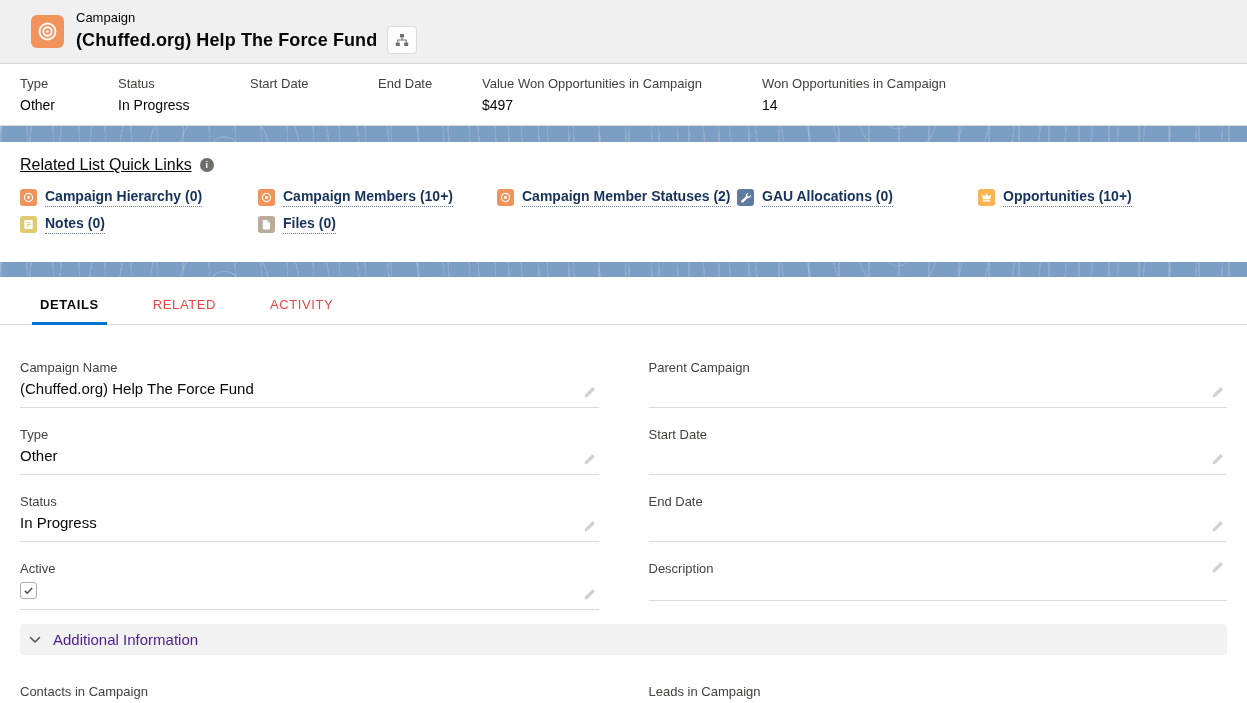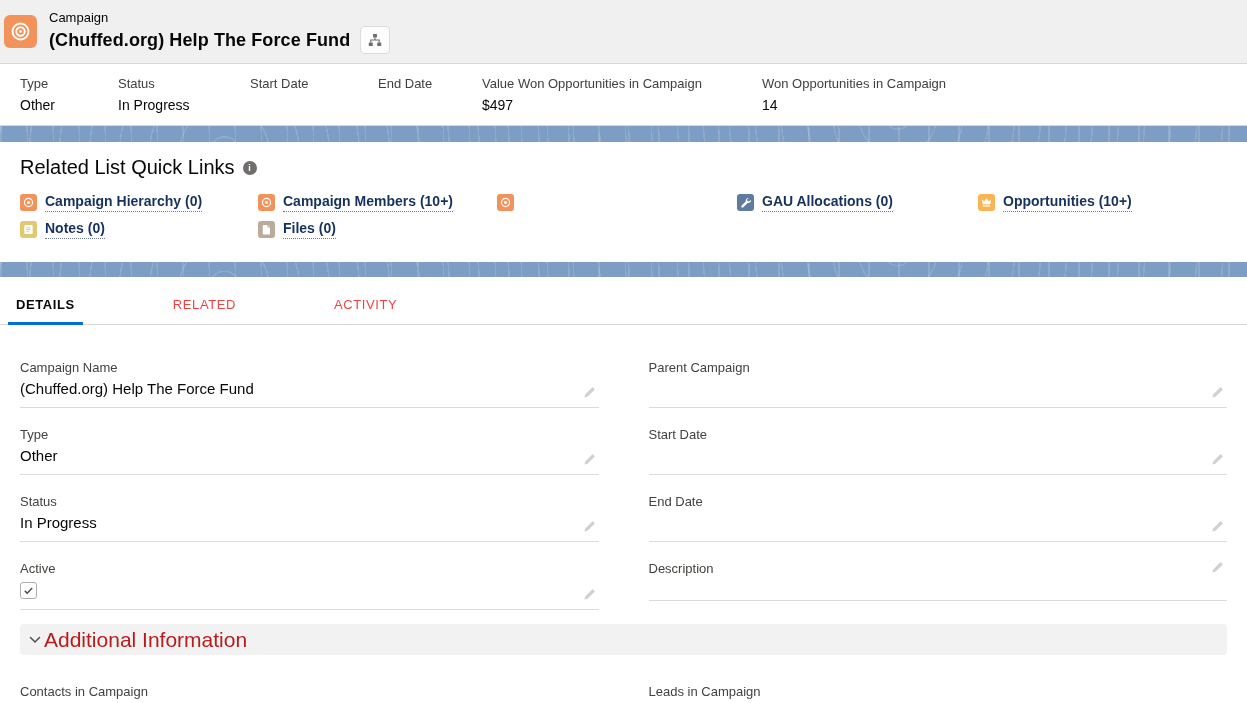--- a/index.html
+++ b/index.html
@@ -1,20 +1,20 @@
 <!DOCTYPE html>
 <html><head>
 <meta charset="utf-8">
 <style>
   * { margin:0; padding:0; box-sizing:border-box; }
   html,body { width:1247px; height:703px; overflow:hidden; }
   body { font-family:"Liberation Sans","DejaVu Sans",sans-serif; background:#f0f0f0; color:#080707; }
 
   
-  .page-header { height:63px; background:#f0f0f0; display:flex; align-items:center; padding:0 4px; }
+  .page-header { height:63px; background:#f0f0f0; display:flex; align-items:center; padding:0 31px; }
   .entity-icon { width:33px; height:33px; border-radius:6px; display:flex; align-items:center; justify-content:center; flex:0 0 auto; }
   .header-text { margin-left:12px; }
   .entity-label { font-size:13px; color:#080707; line-height:16px; }
   .page-title { font-size:18px; font-weight:bold; color:#080707; line-height:24px; letter-spacing:.1px; }
   .title-row { display:flex; align-items:center; }
   .hierarchy-btn { margin-left:10px; width:30px; height:28px; background:#fdfdfd; border:1px solid #dddbda; border-radius:4px; display:flex; align-items:center; justify-content:center; cursor:pointer; }
 
   
   .highlights { background:#fff; border-top:1px solid #d8d8d8; border-bottom:1px solid #d8d8d8; height:63px; display:flex; align-items:center; padding-left:20px; }
   .hl-col { padding-right:10px; }
@@ -26,47 +26,47 @@
   
   .band { height:16px; background:#7D9EC4;
     background-image:
       repeating-radial-gradient(circle at 18% 160%, transparent 0 14px, rgba(255,255,255,.14) 14px 15.5px, transparent 15.5px 30px),
       repeating-radial-gradient(circle at 72% -60%, transparent 0 12px, rgba(255,255,255,.12) 12px 13.5px, transparent 13.5px 26px); }
   .band2 { height:15px; }
 
   
   .quicklinks { background:#fff; height:120px; padding:14px 20px 0 20px; }
   .ql-header { display:flex; align-items:center; margin-bottom:14px; }
-  .ql-title { font-size:20px; color:#080707; }
+  .ql-title { font-size:16px; color:#080707;text-decoration:underline; }
   .info-icon { margin-left:8px; width:14px; height:14px; border-radius:50%; background:#706e6b; color:#fff; font-size:9px; font-weight:bold; display:inline-flex; align-items:center; justify-content:center; font-style:normal; }
   .ql-grid { display:grid; grid-template-columns:238px 239px 240px 241px auto; row-gap:8px;font-weight:bold; }
   .ql-item { display:flex; align-items:center; cursor:pointer; }
   .ql-icon { width:17px; height:17px; border-radius:3px; display:flex; align-items:center; justify-content:center; flex:0 0 auto; }
   .ql-label { margin-left:8px; font-size:14px; color:#16325C; border-bottom:1px dotted #6b7c93; padding-bottom:1px; line-height:17px; }
 
   
   .details-card { background:#fff; min-height:422px; padding-top:8px; }
-  .tabbar { display:flex; border-bottom:1px solid #dddbda; padding-left:12px; height:40px; align-items:flex-end;gap:44px; }
+  .tabbar { display:flex; border-bottom:1px solid #dddbda; padding-left:36px; height:40px; align-items:flex-end; }
   .tab { font-size:13px; letter-spacing:.6px; color:#ef4444; padding:0 4px 12px 4px; margin-right:46px; cursor:pointer; position:relative; }
   .tab.active { color:#080707; font-weight:bold; }
   .tab.active::after { content:""; position:absolute; left:-4px; right:-4px; bottom:-1px; height:3px; background:#0070d2; }
 
   .form { display:flex; column-gap:50px; padding:16px 20px 0 20px; }
   .col { flex:1; min-width:0; }
   .field { position:relative; border-bottom:1px solid #dddbda; padding:6px 28px 8px 0; min-height:47px;margin-top:12px; }
   .f-label { font-size:13px; color:#44423f; line-height:17px; }
   .f-value { font-size:15px; color:#080707; line-height:21px; min-height:21px; margin-top:2px; }
   .pencil { position:absolute; right:2px; bottom:8px; cursor:pointer; line-height:0; }
   .checkbox { width:17px; height:17px; background:#fff; border:1px solid #b0adab; border-radius:3px; display:inline-flex; align-items:center; justify-content:center; margin-top:3px; cursor:pointer; }
   .link { color:#0070d2; cursor:pointer; }
   .desc .f-value { max-width:540px; }
   .desc .pencil { bottom:26px; }
 
   .section-bar { margin:14px 20px 0 20px; background:#f3f2f2; border-radius:4px; height:31px; display:flex; align-items:center; padding-left:8px; cursor:pointer; }
-  .section-title { font-size:21px; color:#b91c1c; margin-left:2px; }
+  .section-title { font-size:15px; color:#4c1d95; margin-left:11px; }
 
   .form.bottom { padding-top:10px; }
   .form.bottom .field { min-height:46px; }
 </style>
 </head>
 <body>
 
 <div class="page-header">
   <div class="entity-icon" style="background: rgb(242, 147, 92);">
     <svg width="21" height="21" viewBox="0 0 20 20">
@@ -147,20 +147,21 @@
       <span class="ql-label">Campaign Members (10+)</span>
     </div>
 
     <div class="ql-item">
       <span class="ql-icon" style="background: rgb(242, 147, 92);">
         <svg width="11" height="11" viewBox="0 0 12 12">
             <circle cx="6" cy="6" r="4.4" fill="none" stroke="#fff" stroke-width="1.3"></circle>
             <circle cx="6" cy="6" r="1.6" fill="#fff"></circle>
           </svg>
       </span>
+      <span class="ql-label">Campaign Member Statuses (2)</span>
     </div>
 
     <div class="ql-item">
       <span class="ql-icon" style="background: rgb(94, 124, 160);">
         <svg width="11" height="11" viewBox="0 0 10 10">
             <path d="M7.6 0.9a2.3 2.3 0 0 0-2.2 3L1.5 7.8a1.05 1.05 0 1 0 1.5 1.5l3.9-3.9a2.3 2.3 0 0 0 2.9-2.9L8.2 4.1 6.8 3.7 6.4 2.3 8 0.9z" fill="#fff"></path>
           </svg>
       </span>
       <span class="ql-label">GAU Allocations (0)</span>
     </div>

